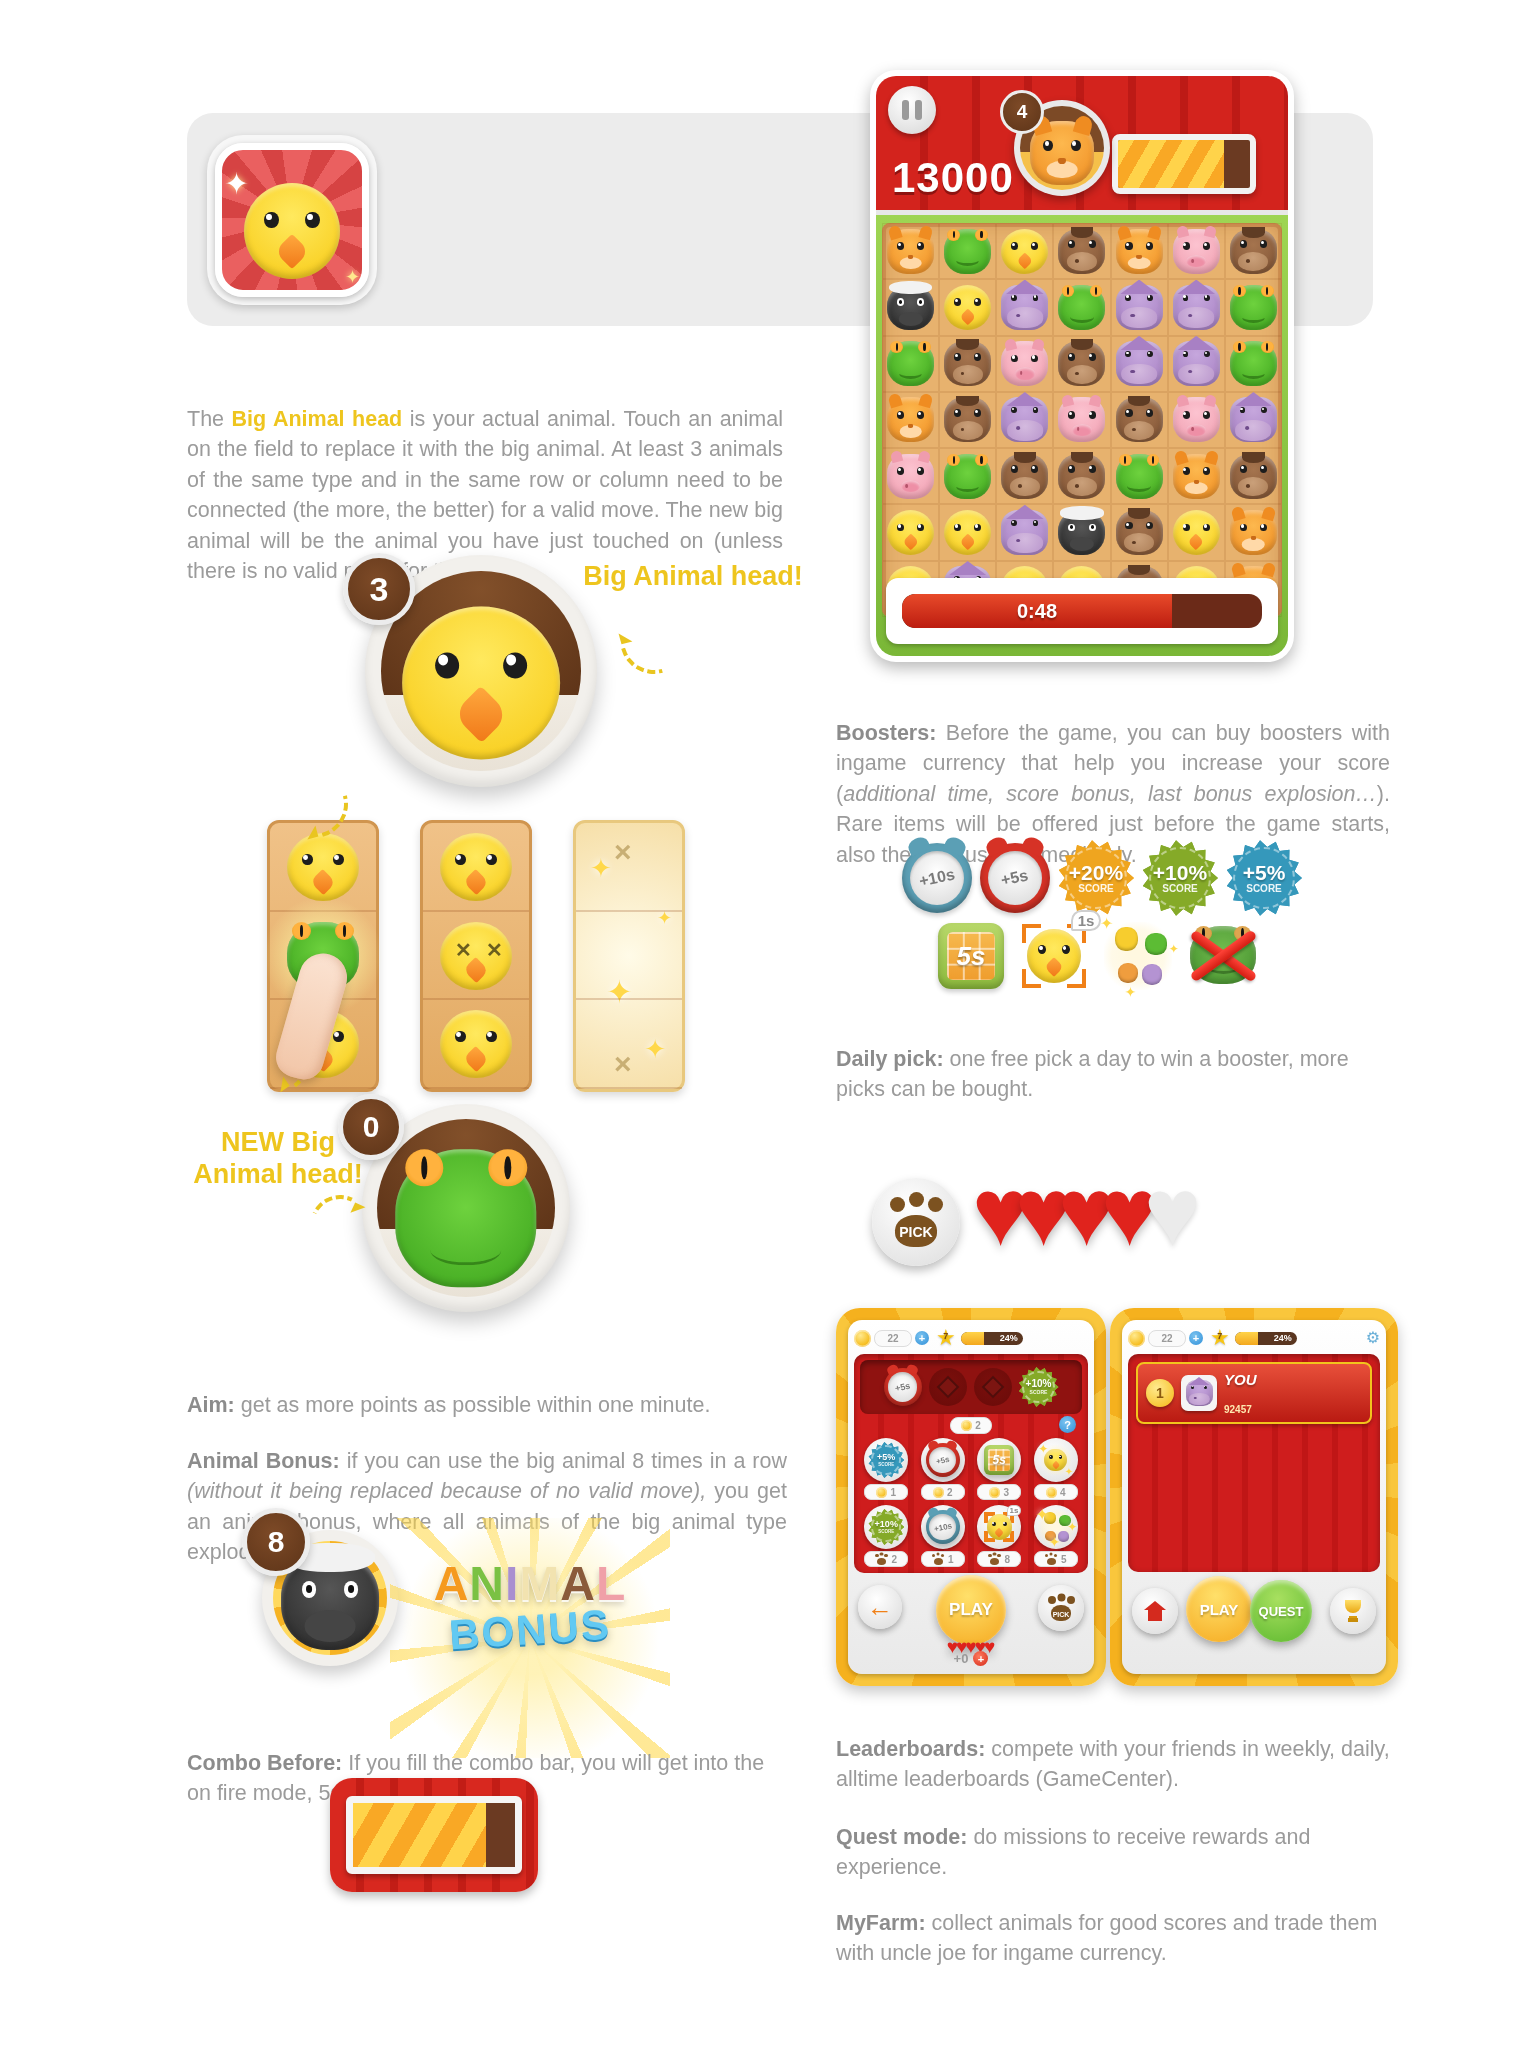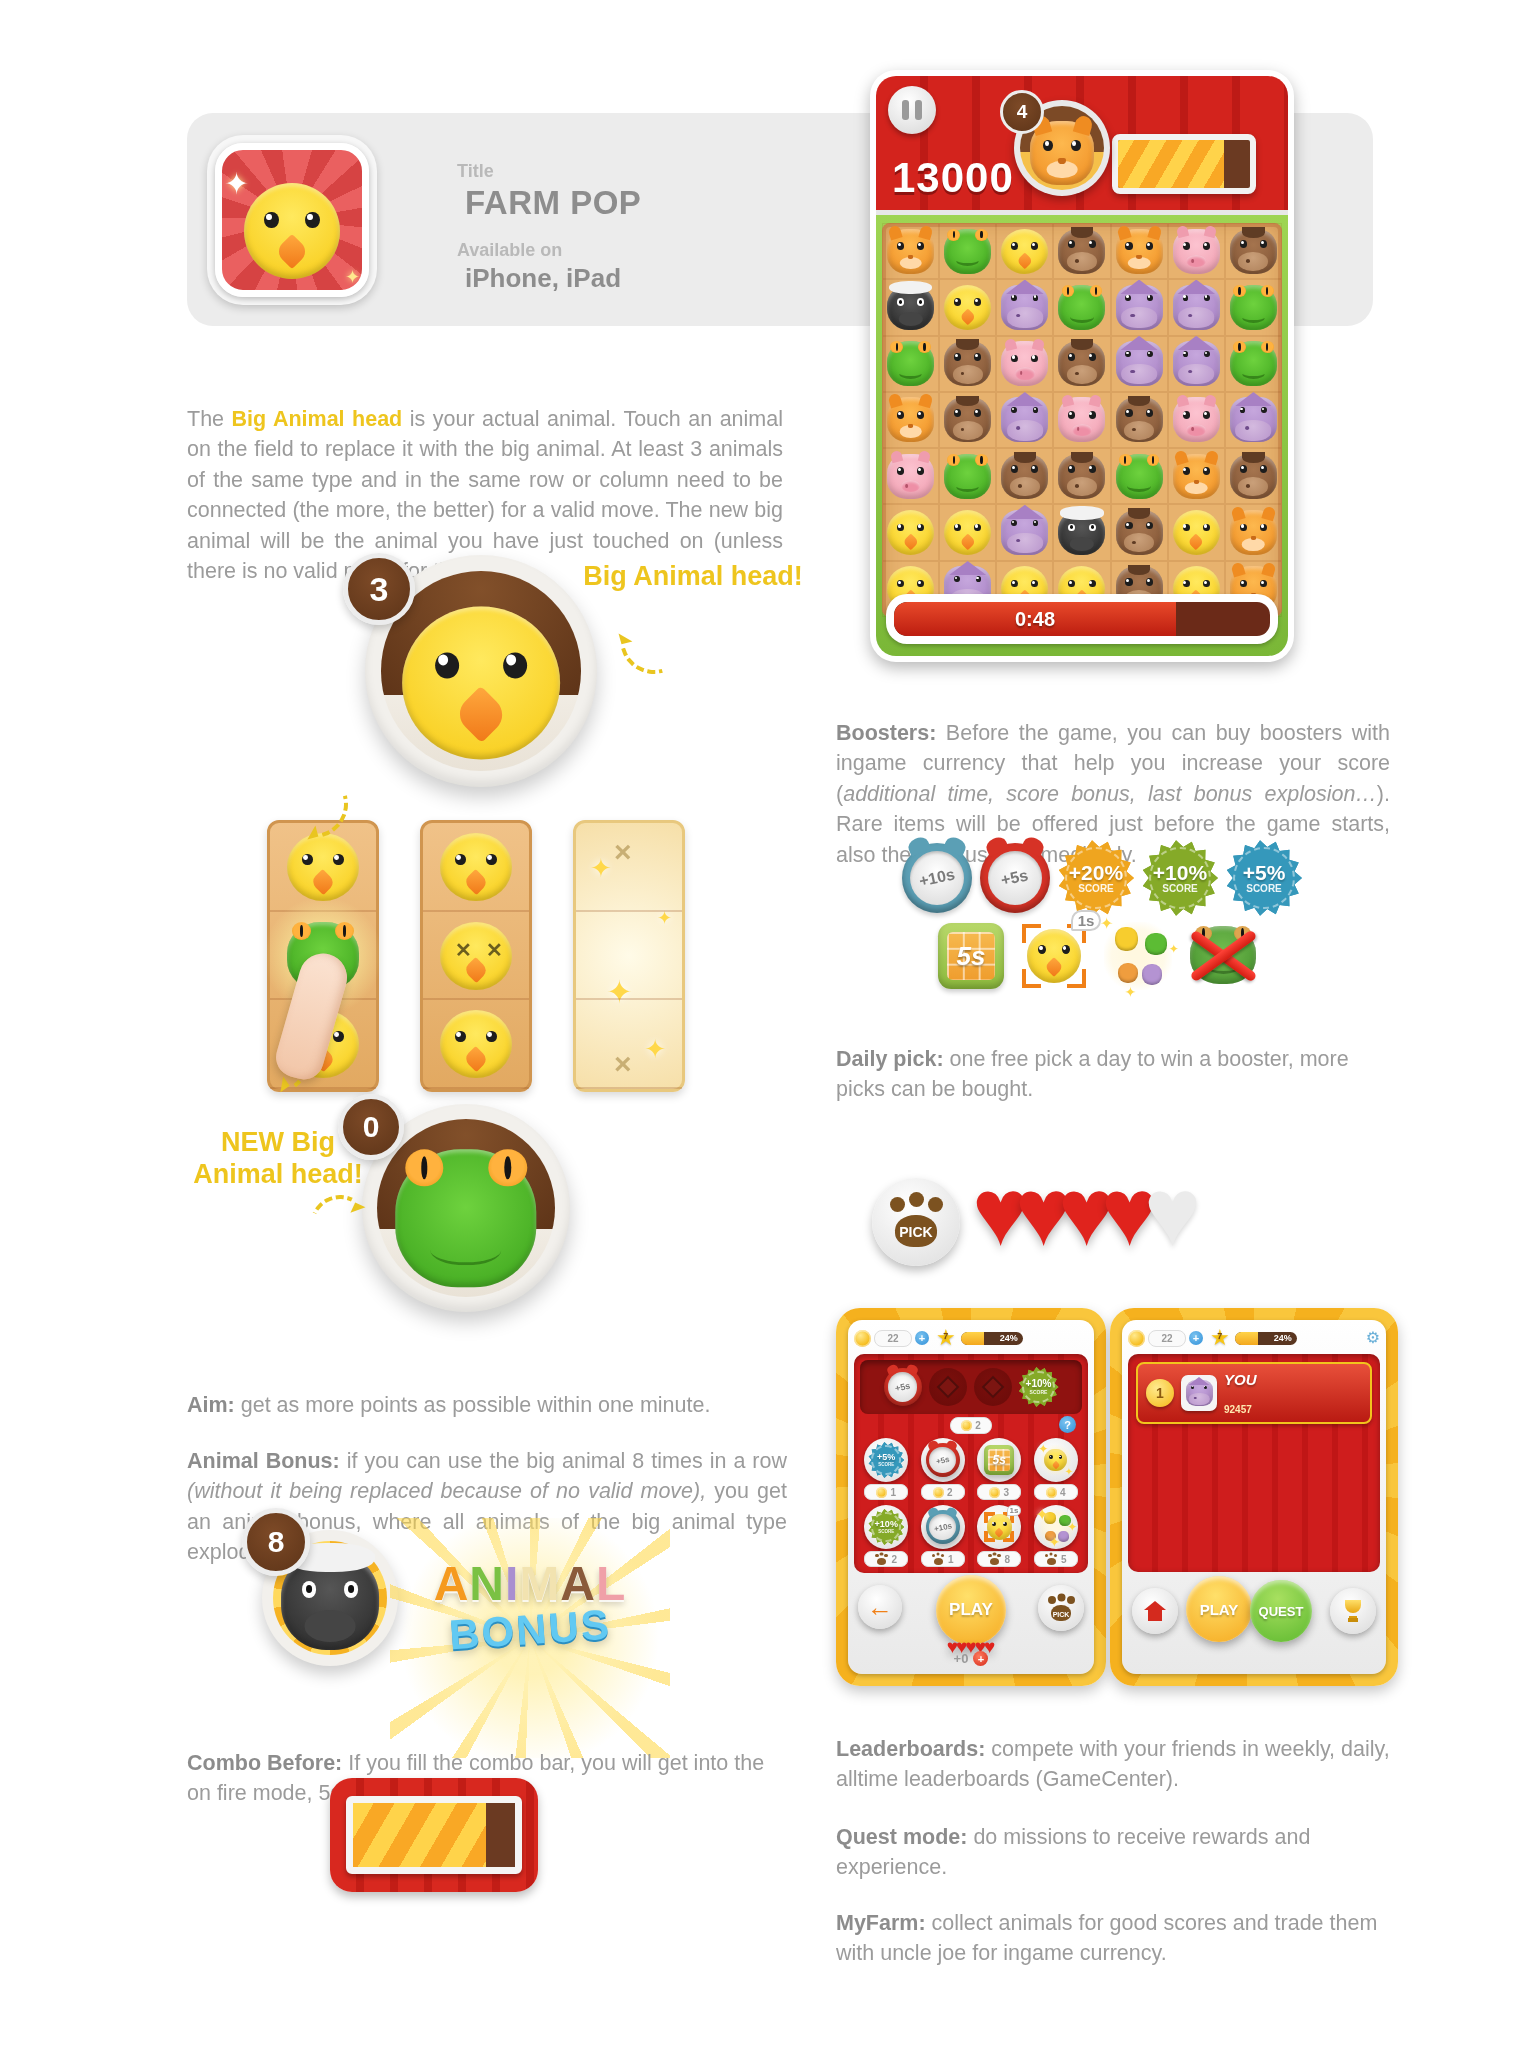--- a/index.html
+++ b/index.html
@@ -81,21 +81,21 @@
 .g-avatar{position:absolute;left:138px;top:24px;width:96px;height:96px;border-radius:50%;background:#e9e9e9;box-shadow:0 4px 8px rgba(0,0,0,.3);z-index:3}
 .g-avatar .hole{position:absolute;inset:6px;border-radius:50%;overflow:hidden;background:linear-gradient(#7c4a26 55%,#f5c04a 55%)}
 .g-avatar .animal{position:absolute;left:50%;top:55%;transform:translate(-50%,-50%);width:64px;height:64px}
 .g-badge{position:absolute;left:124px;top:14px;width:38px;height:38px;border-radius:50%;background:radial-gradient(circle at 45% 35%,#7d4a27,#5d3418);border:3px solid #ececec;color:#fff;font-weight:800;font-size:19px;display:flex;align-items:center;justify-content:center;z-index:4}
 .combo-mini{position:absolute;left:236px;top:58px;width:132px;height:48px;border:6px solid #f2f2f2;border-radius:8px;background:#6b3a22;box-shadow:0 3px 6px rgba(0,0,0,.3);overflow:hidden}
 .combo-mini .fill{position:absolute;left:0;top:0;bottom:0;background:repeating-linear-gradient(120deg,#ffd34a 0 14px,#f9a825 14px 28px)}
 .game-field{position:absolute;left:6px;top:145px;right:6px;bottom:6px;border-radius:0 0 20px 20px;background:linear-gradient(#9ed553,#7ab737)}
 .board{position:absolute;left:6px;top:8px;width:400px;height:394px;border-radius:8px;background:#e7b26e;box-shadow:inset 0 0 0 4px rgba(170,90,35,.3),inset 0 0 18px rgba(140,70,20,.35);display:grid;grid-template-columns:repeat(7,1fr);grid-template-rows:repeat(7,1fr)}
 .cell{display:flex;align-items:center;justify-content:center;box-shadow:inset 0 0 0 1px rgba(150,80,30,.15)}
 .cell .animal{width:47px;height:45px;font-size:14px}
-.timer{position:absolute;left:10px;right:10px;bottom:12px;height:34px;border-radius:21px;background:#fff;box-shadow:0 2px 4px rgba(0,0,0,.25);padding:8px}
+.timer{position:absolute;left:10px;right:10px;bottom:12px;height:34px;border-radius:12px;background:#fff;box-shadow:0 2px 4px rgba(0,0,0,.25);padding:16px}
 .timer .track{position:relative;width:100%;height:100%;border-radius:13px;background:#6b2a18;overflow:hidden}
 .timer .fill{position:absolute;left:0;top:0;bottom:0;background:linear-gradient(#e84a2a,#bc1d10);border-radius:13px 0 0 13px}
 .timer .t-label{position:absolute;left:0;right:25%;top:0;bottom:0;display:flex;align-items:center;justify-content:center;color:#fff;font-weight:800;font-size:20px;text-shadow:0 2px 2px rgba(0,0,0,.35)}
 
 
 .step-badge{position:absolute;border-radius:50%;background:radial-gradient(circle at 45% 35%,#7d4a27,#5d3418);border:5px solid #ececec;color:#fff;font-weight:800;display:flex;align-items:center;justify-content:center;box-shadow:0 4px 8px rgba(0,0,0,.2);z-index:4}
 .bighead{position:absolute;border-radius:50%;background:#f2f0ec;box-shadow:0 10px 20px rgba(0,0,0,.2),inset 0 -6px 10px rgba(0,0,0,.08)}
 .bighead .hole{position:absolute;inset:7%;border-radius:50%;overflow:hidden;background:linear-gradient(#fdfcfa,#e9e2d6)}
 .bighead .hole::before{content:'';position:absolute;left:0;right:0;top:0;height:62%;background:radial-gradient(circle at 50% 15%,#82502a,#5e3418)}
 .bighead .animal{position:absolute;left:50%;top:55%;transform:translate(-50%,-50%);width:68%;height:66%}
@@ -272,26 +272,20 @@
               <b class="eye r">
                 <i class="hl2"></i>
               </b>
               <u class="beak"></u>
             </div>
           </div>
         <span class="spark s1">✦</span>
         <span class="spark s2">✦</span>
       </div>
     </div>
-    <div class="header-text">
-      <div class="h-label">Title</div>
-      <div class="h-title">FARM POP</div>
-      <div class="h-label">Available on</div>
-      <div class="h-plat">iPhone, iPad</div>
-    </div>
   </section>
 
   <section class="game-card">
     <div class="game-top">
       <div class="pause-btn">
           <i></i>
           <i></i>
         </div>
       <div class="g-score">13000</div>
       <div class="g-badge">4</div>

